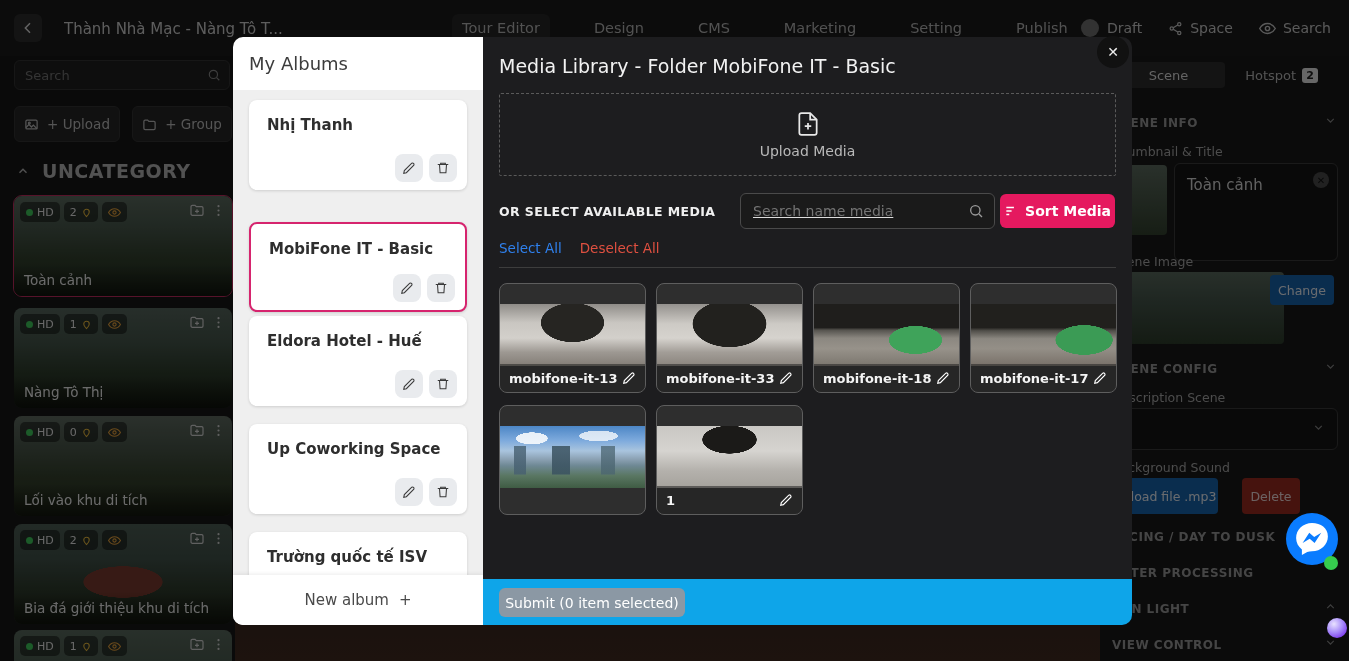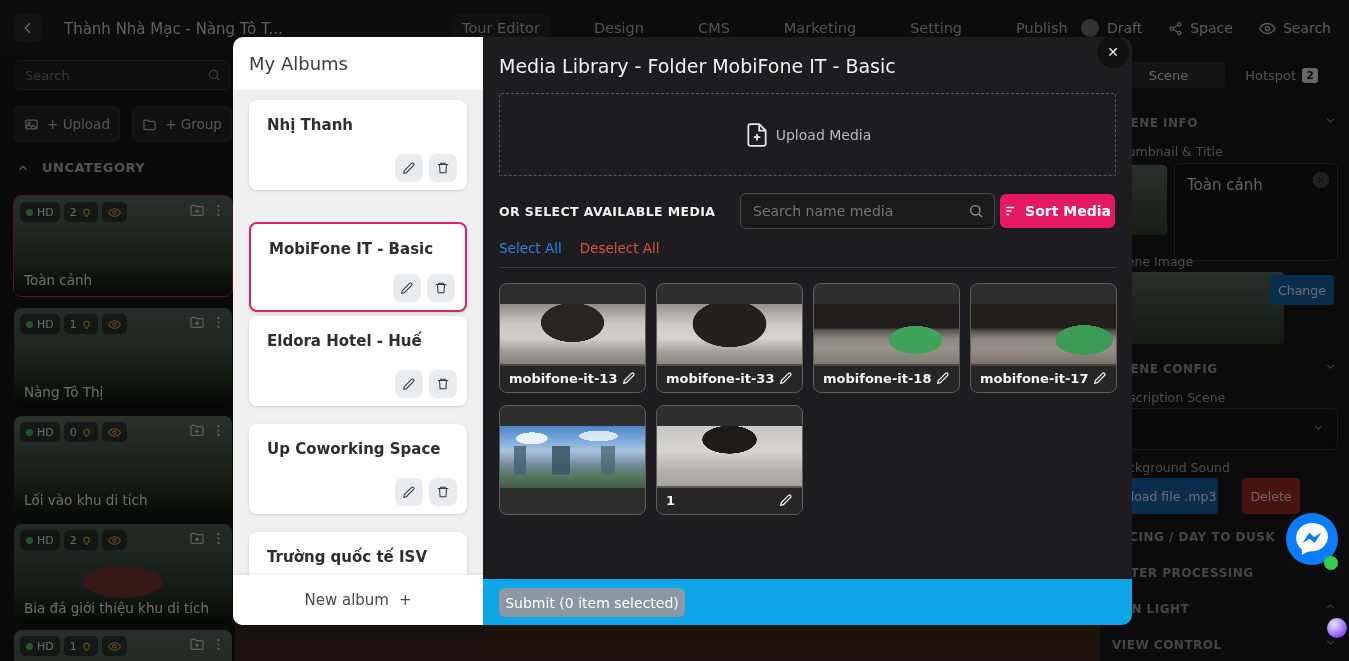--- a/index.html
+++ b/index.html
@@ -20,21 +20,21 @@
   .draft-toggle{display:flex;align-items:center;gap:8px;}
   .knob{width:18px;height:18px;border-radius:50%;background:#6f6f6f;}
   .tb-group{display:flex;align-items:center;gap:7px;}
 
   
   .lsb{position:absolute;left:0;top:56px;width:235px;height:605px;background:#181818;}
   .lsb-search{position:absolute;left:14px;top:4px;width:216px;height:30px;background:#1f1f1f;border:1px solid #333;border-radius:6px;display:flex;align-items:center;padding:0 8px;color:#8a8a8a;}
   .lsb-search input{flex:1;background:transparent;border:none;outline:none;color:#ccc;font-size:13px;}
   .lsb-btns{position:absolute;left:14px;top:50px;display:flex;gap:12px;}
   .lsb-btn{width:106px;height:36px;background:#262626;border:1px solid #343434;border-radius:6px;display:flex;align-items:center;justify-content:center;gap:8px;color:#bdbdbd;font-size:13.5px;}
-  .uncat{position:absolute;left:16px;top:104px;display:flex;align-items:center;gap:12px;color:#b5b5b5;font-size:13px;font-weight:bold;letter-spacing:.5px;justify-content:space-between;}
+  .uncat{position:absolute;left:16px;top:104px;display:flex;align-items:center;gap:12px;color:#b5b5b5;font-size:19px;font-weight:bold;letter-spacing:.5px;justify-content:space-between;}
   .scene-card{position:absolute;left:14px;width:218px;height:100px;border-radius:8px;overflow:hidden;background:#222;}
   .scene-card.selected{outline:1.5px solid #c22b5e;}
   .sthumb{position:absolute;inset:0;}
   .sthumb-a{background:linear-gradient(180deg,#5d6c60 0%,#4a5a4e 30%,#33422f 62%,#242f1e 100%);}
   .sthumb-b{background:linear-gradient(180deg,#57675e 0%,#45564b 35%,#2e3d2c 65%,#20291b 100%);}
   .sthumb-c{background:linear-gradient(180deg,#606c62 0%,#4b584c 30%,#36432f 60%,#2a331f 100%);}
   .sthumb-d{background:radial-gradient(ellipse 30% 26% at 50% 58%,#7a3b2f 0 60%,transparent 61%),linear-gradient(180deg,#4e5e55 0%,#41524a 35%,#2f3c2d 65%,#232c1c 100%);}
   .sthumb-e{background:linear-gradient(180deg,#5a6a5e 0%,#47584c 45%,#31402f 100%);}
   .badges{position:absolute;left:6px;top:6px;display:flex;gap:4px;align-items:center;}
   .pill{height:20px;display:flex;align-items:center;gap:4px;background:rgba(0,0,0,.45);border-radius:5px;padding:0 6px;color:#e8e8e8;font-size:11px;}
@@ -75,24 +75,24 @@
   .album-card.selected{border:2px solid #d6246e;}
   .album-name{position:absolute;left:18px;top:16px;font-size:15px;font-weight:bold;color:#2e2e2e;}
   .album-actions{position:absolute;right:10px;bottom:8px;display:flex;gap:6px;}
   .icon-sq{width:28px;height:28px;background:#e9ebee;border-radius:8px;display:flex;align-items:center;justify-content:center;color:#3a3a3a;}
   .albums-footer{position:absolute;left:0;bottom:0;width:250px;height:50px;background:#fff;display:flex;align-items:center;justify-content:center;gap:10px;color:#4a4a4a;font-size:15px;box-shadow:0 -1px 4px rgba(0,0,0,.08);}
 
   
   .modal{position:absolute;left:483px;top:37px;width:649px;height:588px;background:#1d1d1f;border-radius:0 10px 10px 0;z-index:3;}
   .modal-title{position:absolute;left:16px;top:18px;font-size:19px;color:#f2f2f2;}
   .close-btn{position:absolute;left:1097px;top:36px;width:32px;height:32px;border-radius:50%;background:#111;color:#eee;font-size:14px;display:flex;align-items:center;justify-content:center;z-index:4;}
-  .upload{position:absolute;left:16px;top:56px;width:617px;height:83px;border:1px dashed #5a5a5a;border-radius:2px;display:flex;flex-direction:row;align-items:center;justify-content:center;gap:6px;color:#b9b9b9;font-size:14px;}
+  .upload{position:absolute;left:16px;top:56px;width:617px;height:83px;border:1px dashed #5a5a5a;border-radius:2px;display:flex;flex-direction:column;align-items:center;justify-content:center;gap:6px;color:#b9b9b9;font-size:14px;}
   .or-label{position:absolute;left:16px;top:167px;font-size:12.5px;font-weight:bold;letter-spacing:.4px;color:#f0f0f0;}
   .msearch{position:absolute;left:257px;top:156px;width:255px;height:36px;background:#1a1a1a;border:1px solid #4a4a4a;border-radius:6px;display:flex;align-items:center;padding:0 10px;color:#9a9a9a;}
-  .msearch input{flex:1;background:transparent;border:none;outline:none;color:#ddd;font-size:14px;}
+  .msearch input{flex:1;background:transparent;border:none;outline:none;color:#ddd;font-size:14px;text-decoration:underline;}
   .sort-btn{position:absolute;left:517px;top:157px;width:115px;height:34px;background:#e5195f;border-radius:6px;display:flex;align-items:center;justify-content:center;gap:7px;color:#fff;font-size:14px;font-weight:bold;}
   .sel-links{position:absolute;left:16px;top:203px;display:flex;gap:18px;font-size:13.5px;}
   .link-blue{color:#2f80ed;}
   .link-red{color:#df5040;}
   .mdivider{position:absolute;left:16px;right:16px;top:230px;height:1px;background:#3d3d3d;}
   .media-card{position:absolute;width:147px;height:110px;background:#2e2e2e;border:1px solid #5e5e5e;border-radius:8px;overflow:hidden;}
   .mthumb{position:absolute;left:0;top:20px;width:100%;height:62px;}
   .thumb-office-a{background:radial-gradient(ellipse 36% 52% at 50% 30%,#262522 0 60%,transparent 61%),linear-gradient(180deg,#8f8c88 0%,#c9c6c1 30%,#d3d0cb 55%,#9d9892 78%,#837d76 100%);}
   .thumb-office-b{background:radial-gradient(ellipse 42% 62% at 50% 32%,#22211e 0 60%,transparent 61%),linear-gradient(180deg,#94918d 0%,#cdcac5 32%,#d6d3ce 55%,#a29d97 78%,#8a847d 100%);}
   .thumb-green-a{background:radial-gradient(ellipse 26% 32% at 70% 58%,#3fa35a 0 70%,transparent 71%),linear-gradient(180deg,#1f1e1c 0 38%,#55534e 42%,#8b8780 55%,#97928a 72%,#7b766e 100%);}

